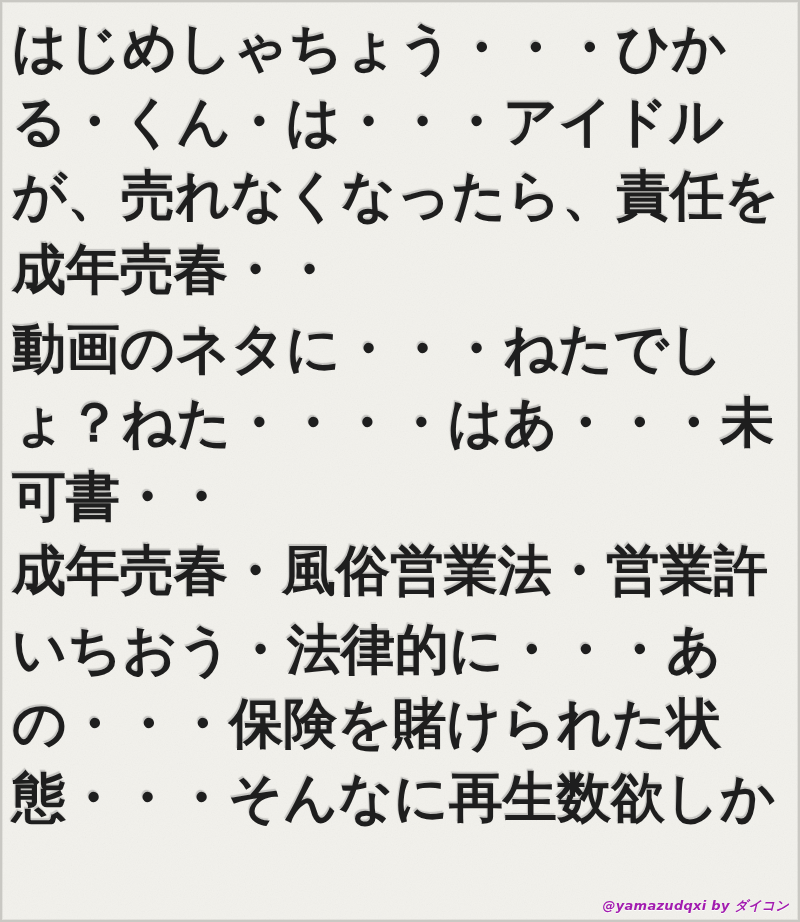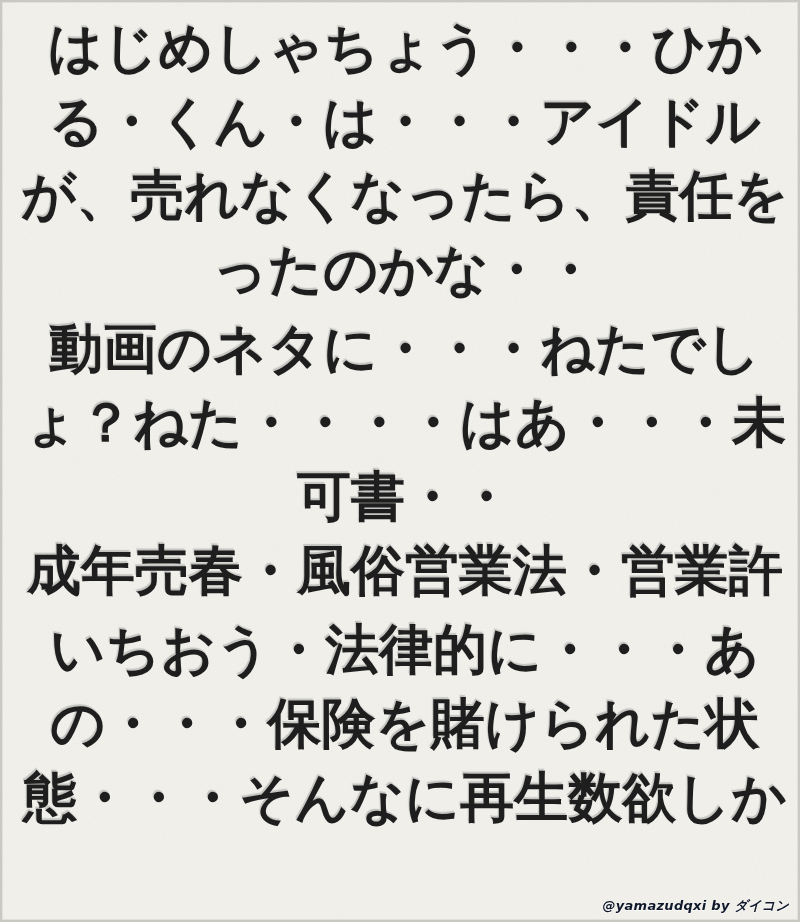--- a/index.html
+++ b/index.html
@@ -21,21 +21,20 @@
   }
   .grain {
     position: absolute;
     top: 0; left: 0;
     width: 100%; height: 100%;
     pointer-events: none;
   }
   .text-block {
     position: relative;
     padding-top: 9px;
-    text-align: center;
     font-weight: bold;
     font-size: 54px;
     line-height: 74px;
     letter-spacing: 0;
     color: #1e1e1e;
     text-shadow: -1px -2px 1px rgba(125,125,125,0.38);
     margin-left: 10px;
   }
   .para {
     margin: 0 0 5px 0;
@@ -45,21 +44,21 @@
     white-space: nowrap;
   }
   .watermark {
     position: absolute;
     right: 9px;
     bottom: 5px;
     font-size: 13px;
     font-style: italic;
     font-weight: bold;
     letter-spacing: 0.3px;
-    color: #0f172a;
+    color: #a21caf;
     text-shadow: 0 1px 0 rgba(255,255,255,0.85);
   }
 </style>
 </head>
 <body>
 
 <div class="page">
 
   <svg class="grain" xmlns="http://www.w3.org/2000/svg" width="800" height="922">
     <filter id="paper-noise">
@@ -68,21 +67,21 @@
     </filter>
     <rect width="800" height="922" filter="url(#paper-noise)" opacity="0.07"></rect>
   </svg>
 
   <main class="text-block">
 
     <p class="para">
       <span class="line">はじめしゃちょう・・・ひか</span>
       <span class="line">る・くん・は・・・アイドル</span>
       <span class="line">が、売れなくなったら、責任を</span>
-      <span class="line">ったのかな・・</span>
+      <span class="line">成年売春・・</span>
     </p>
 
     <p class="para">
       <span class="line">動画のネタに・・・ねたでし</span>
       <span class="line">ょ？ねた・・・・はあ・・・未</span>
       <span class="line">可書・・</span>
       <span class="line">成年売春・風俗営業法・営業許</span>
     </p>
 
     <p class="para">

